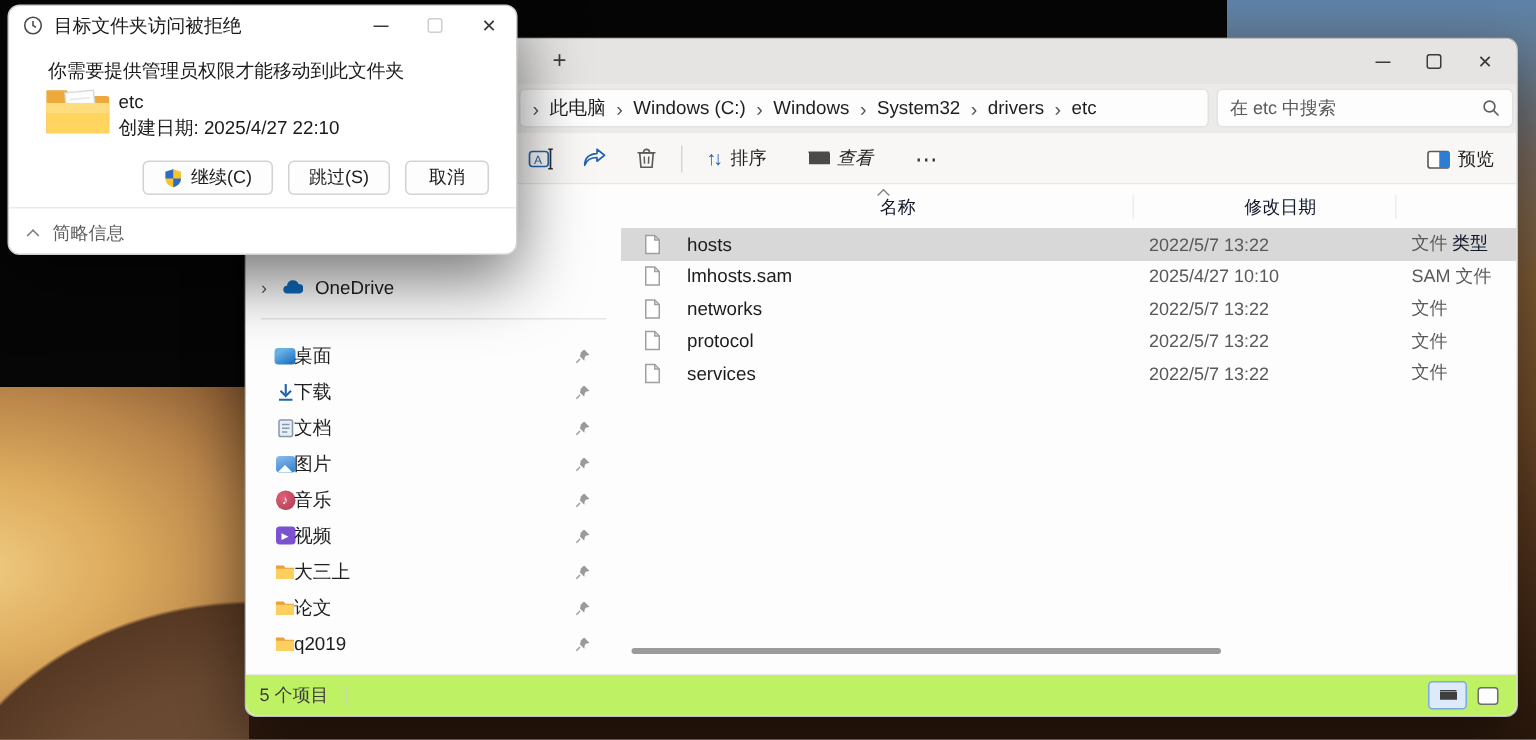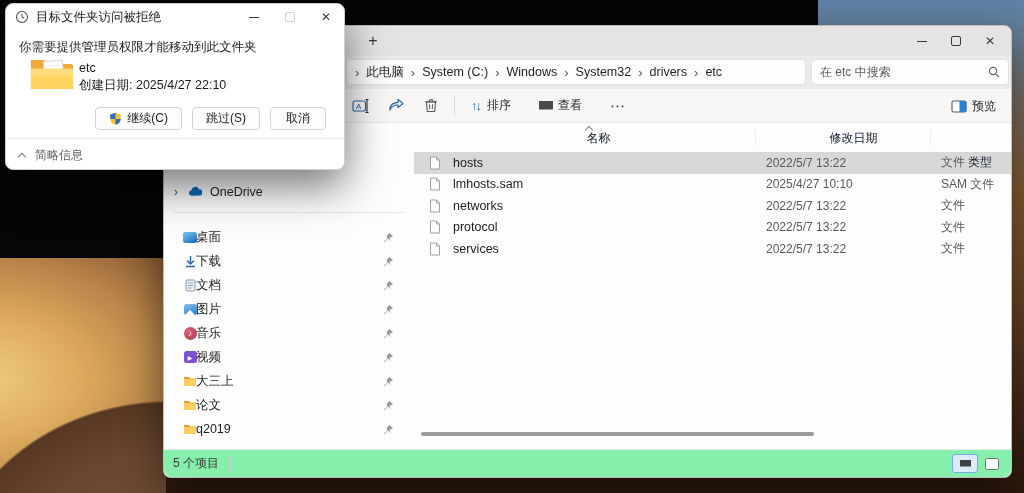--- a/index.html
+++ b/index.html
@@ -80,47 +80,47 @@
   .pane-headers { height:29px; display:flex; align-items:center; padding-left:17px; font-size:12px; color:#0f172a;text-align:center; }
   .col-name { width:335px; } .col-date { width:175px; } .col-type { width:78px;margin-top:48px; }
   .hcell { position:relative; height:18px; line-height:18px; }
   .hcell .hsep { position:absolute; right:10px; top:1px; width:1px; height:16px; background:#ededeb; }
   .sort-chev { position:absolute; left:172px; top:2px; width:7px; height:7px; }
   .sort-chev::after { content:""; position:absolute; left:0; top:2px; width:5px; height:5px;
     border-left:1px solid #888; border-top:1px solid #888; transform:rotate(45deg); }
 
   .frow { height:21.5px; display:flex; align-items:center; padding-left:15px; font-size:12.5px; color:#1c1c1c; }
   .frow.selected { background:#d8d8d8; }
-  .fcell-name { width:337px; display:flex; align-items:center; gap:12px; }
+  .fcell-name { width:337px; display:flex; align-items:center; gap:17px; }
   .fcell-date { width:175px; font-size:12px; color:#595959; }
   .fcell-type { width:78px; font-size:12px; color:#595959; }
 
   .h-scrollbar { position:absolute; left:7px; top:309px; width:393px; height:4px; border-radius:2px; background:#9b9b9b; }
 
   
-  .statusbar { position:absolute; left:0; right:0; bottom:0; height:28px; background:#86efac;
+  .statusbar { position:absolute; left:0; right:0; bottom:0; height:28px; background:#bef264;
     border-top:1px solid #eceae8; border-radius:0 0 8px 8px; display:flex; align-items:center;
     padding-left:9px; font-size:12px; color:#3c3c3c; }
   .st-div { width:1px; height:14px; background:#d0d0d0; margin:0 11px; }
   .view-toggles { margin-left:auto; margin-right:12px; display:flex; align-items:center; gap:7px; }
   .vt-list { width:26px; height:19px; border:1px solid #78abe2; background:#ddeafa; border-radius:3px;
     display:flex; align-items:center; justify-content:center; }
   .vt-list .view-lines { width:11px; height:7px; border-top:1.5px solid #3f3f3f;
     box-shadow:0 2.5px 0 -0.5px #3f3f3f inset, 0 6px 0 -0.5px #3f3f3f inset; }
   .vt-grid { width:14px; height:12px; border:1.4px solid #6f6f6f; border-radius:2.5px; background:#fdfdfd; }
 
   
   .dialog { position:absolute; left:5px; top:3px; width:340px; height:167px; background:#fff;
     border-radius:8px; border:1px solid #cfcfcf; box-shadow:0 16px 44px rgba(0,0,0,.55); z-index:10; }
   .dlg-title { position:relative; height:26px; display:flex; align-items:center; padding-left:9px; gap:7px;
     font-size:12.5px; color:#191919; }
   .dlg-controls { position:absolute; right:0; top:0; height:26px; display:flex; }
   .dwc { width:36px; height:26px; display:flex; align-items:center; justify-content:center; }
   .dwc .wc-max-box.disabled { border-color:#cfcfcf; }
-  .dlg-msg { position:absolute; left:13px; top:35px; font-size:12.5px; color:#1b1b1b; }
+  .dlg-msg { position:absolute; left:26px; top:35px; font-size:12.5px; color:#1b1b1b; }
   .dlg-foldericon { position:absolute; left:23px; top:52px; }
   .dlg-item-name { position:absolute; left:73px; top:57px; font-size:12.5px; color:#1b1b1b; }
   .dlg-item-detail { position:absolute; left:73px; top:73px; font-size:12.5px; color:#1b1b1b; }
   .dlg-buttons { position:absolute; top:103px; right:18px; display:flex; gap:10px; }
   .dbtn { height:23px; min-width:56px; padding:0 13px; background:#fdfdfd; border:1px solid #d2d2d2;
     border-radius:4px; font-size:12px; color:#1b1b1b; display:flex; align-items:center; justify-content:center; gap:5px;
     font-family:"Liberation Sans",sans-serif; }
   .dlg-sep { position:absolute; top:134px; left:0; right:0; height:1px; background:#e9e9e9; }
   .dlg-footer { position:absolute; top:140px; left:13px; height:22px; display:flex; align-items:center; gap:9px;
     font-size:12px; color:#5f5f5f; }
@@ -150,21 +150,21 @@
           <span class="wc-close-x">✕</span>
         </div>
     </div>
   </div>
 
   <div class="addressrow">
     <div class="pill breadcrumb">
       <span class="crumb-sep">›</span>
       <span class="crumb">此电脑</span>
       <span class="crumb-sep">›</span>
-      <span class="crumb">System (C:)</span>
+      <span class="crumb">Windows (C:)</span>
       <span class="crumb-sep">›</span>
       <span class="crumb">Windows</span>
       <span class="crumb-sep">›</span>
       <span class="crumb">System32</span>
       <span class="crumb-sep">›</span>
       <span class="crumb">drivers</span>
       <span class="crumb-sep">›</span>
       <span class="crumb">etc</span>
     </div>
     <div class="pill searchbox">
@@ -198,21 +198,21 @@
         <path d="M5 3.5c0-2.5 4-2.5 4 0" fill="none" stroke="#5a5a5a" stroke-width="1.1"></path>
         <line x1="5.5" y1="6.3" x2="5.7" y2="11.2" stroke="#5a5a5a" stroke-width="1"></line>
         <line x1="8.5" y1="6.3" x2="8.3" y2="11.2" stroke="#5a5a5a" stroke-width="1"></line>
       </svg>
     </div>
     <div class="tb-divider"></div>
     <div class="tbtn">
       <span class="sort-glyph">↑↓</span>
       <span>排序</span>
     </div>
-    <div class="tbtn" style="margin-left:18px;">
+    <div class="tbtn" style="margin-left:18px;font-style:italic;">
       <span class="view-lines"></span>
       <span>查看</span>
     </div>
     <div class="tbtn" style="margin-left:18px;">
       <span class="more-glyph">⋯</span>
     </div>
     <div class="tbtn preview-btn">
       <svg width="16" height="13" viewBox="0 0 16 13">
         <rect x="1" y="1" width="14" height="11" rx="1.5" fill="#fff" stroke="#5a5a5a" stroke-width="1.1"></rect>
         <path d="M8.5 1h5.5a1.5 1.5 0 011.5 1.5v8a1.5 1.5 0 01-1.5 1.5H8.5z" fill="#2d7dd2"></path>

